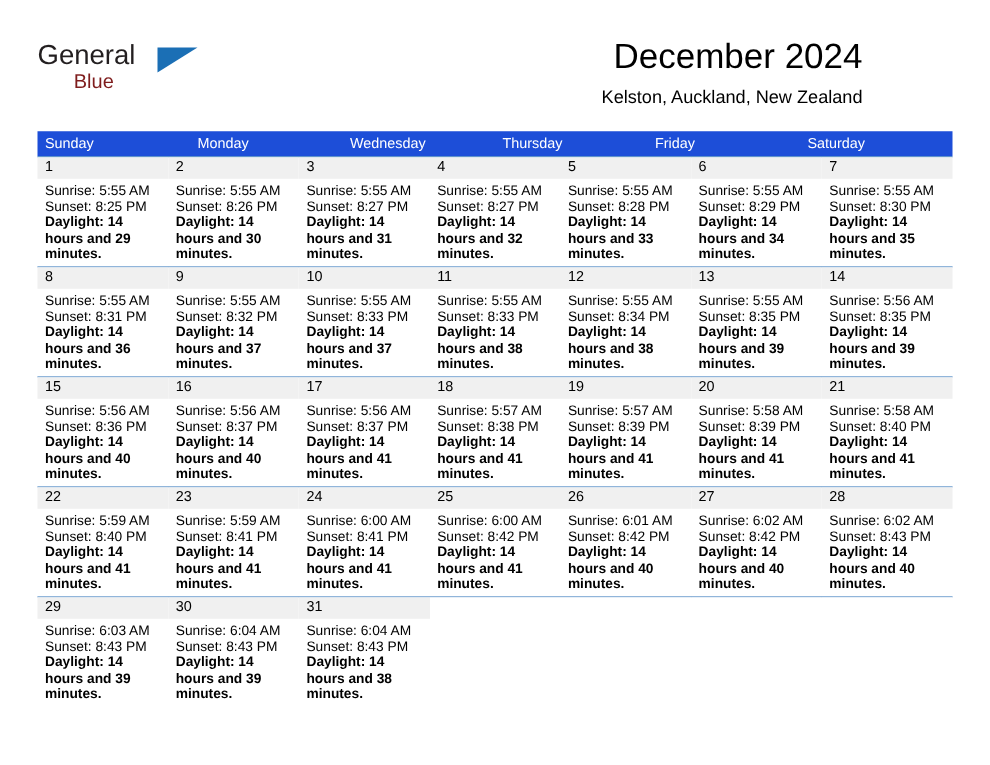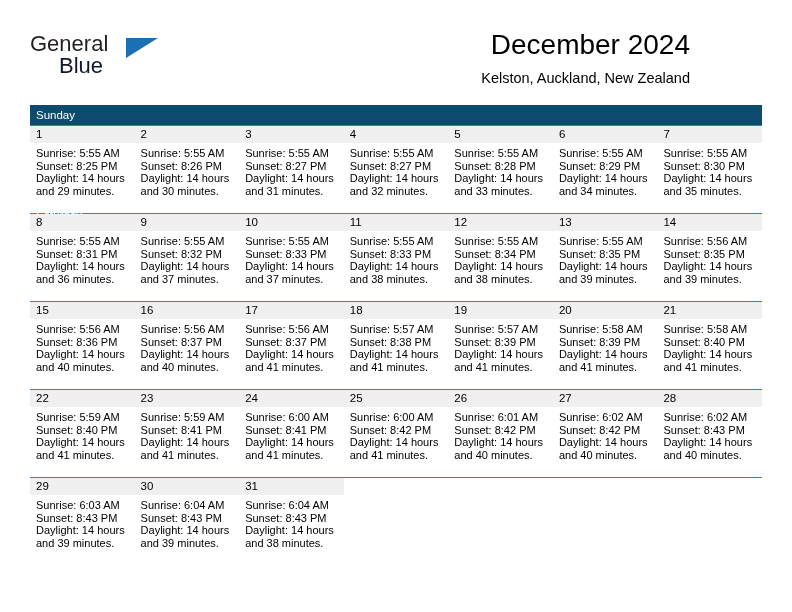--- a/index.html
+++ b/index.html
@@ -39,22 +39,22 @@
     height: 60px;
   }
   .logo-general {
     font-size: 22px;
     color: #231f20;
     letter-spacing: 0px;
     line-height: 24px;
     font-family: "Liberation Sans", sans-serif;
   }
   .logo-blue {
-    font-size: 22px;
-    color: #0f172a;
+    font-size: 16px;
+    color: #7f1d1d;
     line-height: 24px;
     margin-left: 29px;
     display: block;
     margin-top: -2px;
   }
   .logo-tri {
     position: absolute;
     left: 96px;
     top: 6px;
     width: 0;
@@ -88,23 +88,22 @@
   
   .calendar {
     position: absolute;
     left: 30px;
     top: 105px;
     width: 732px;
   }
 
   .dow-row {
     display: flex;
-    background: #0c4a6e;
+    background: #1d4ed8;
     height: 20px;
-    flex-direction: column;
   }
   .dow-cell {
     flex: 1 1 0;
     color: #ffffff;
     font-size: 11.5px;
     line-height: 20px;
     padding-left: 6px;
     box-sizing: border-box;
     white-space: nowrap;
   }
@@ -140,21 +139,21 @@
     display: block;
   }
 
   .day-info {
     padding: 4px 6px 0 6px;
     font-size: 11px;
     line-height: 12.6px;
     color: #000000;
   }
   .day-info div { white-space: nowrap; }
-  .day-info .daylight-wrap { white-space: normal; }
+  .day-info .daylight-wrap { white-space: normal; font-weight: bold; }
 </style>
 </head>
 <body>
 
 <div class="page">
 
   <div class="header">
 
     <div class="logo">
       <span class="logo-general">General</span>

